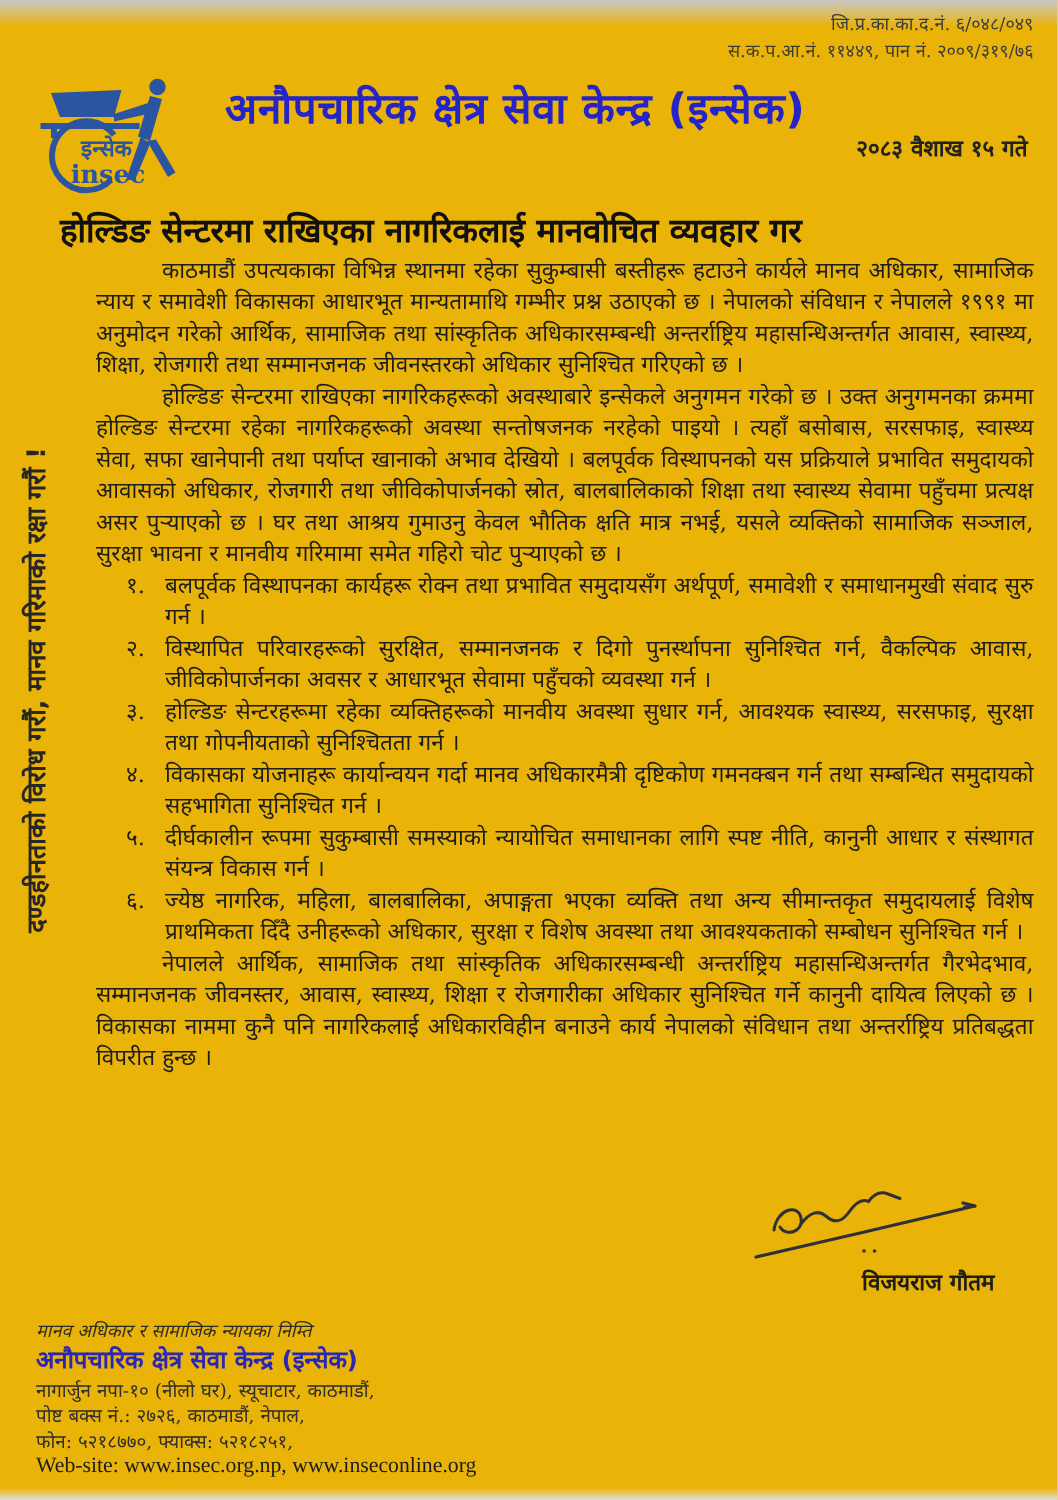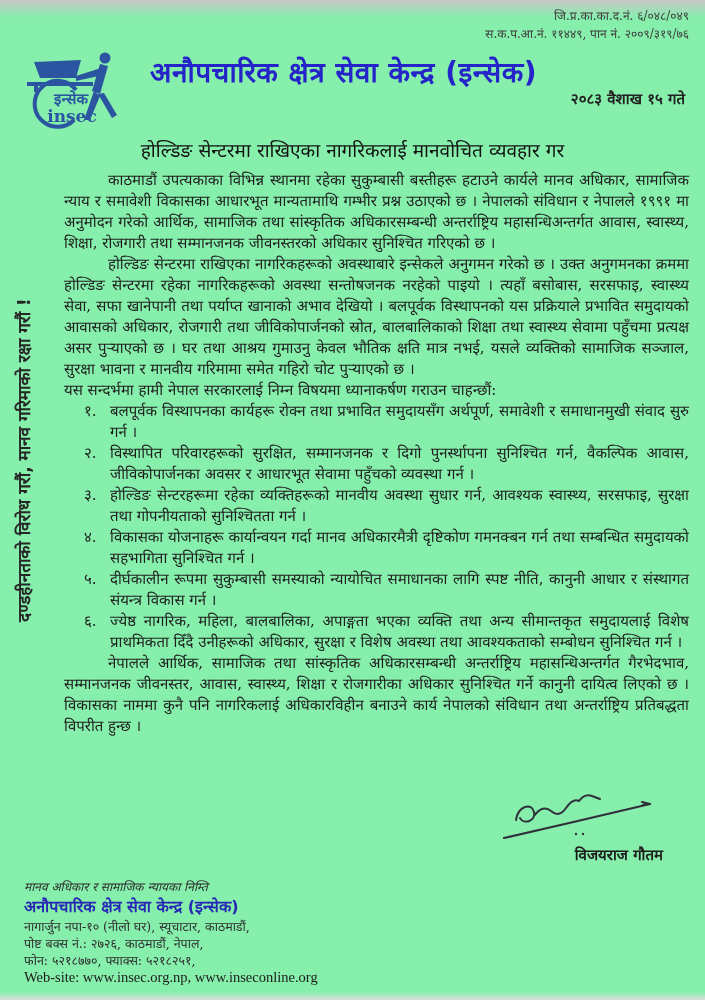--- a/index.html
+++ b/index.html
@@ -1,18 +1,18 @@
 <!DOCTYPE html>
 <html><head>
 <meta charset="utf-8">
 <style>
   html,body{margin:0;padding:0;background:#e8e8e8;}
   .page{
     position:relative;width:705px;height:1000px;margin:0 auto;
-    background:#86efac;overflow:hidden;
+    background:#eab308;overflow:hidden;
     font-family:"DejaVu Serif",serif;color:#1d1d1d;
   }
   .page::before{
     content:"";position:absolute;left:0;top:0;right:0;height:18px;
     background:linear-gradient(#c7c7c7,rgba(255,255,255,0));pointer-events:none;
   }
   .page::after{
     content:"";position:absolute;left:0;bottom:0;right:0;height:8px;
     background:linear-gradient(rgba(255,255,255,0),#dddddd);pointer-events:none;
   }
@@ -24,22 +24,22 @@
   .org-title{
     position:absolute;left:122px;top:52px;width:443px;text-align:center;
     font-family:"DejaVu Sans",sans-serif;font-weight:bold;font-size:28px;
     letter-spacing:0.5px;
   }
   .date{
     position:absolute;top:88px;right:20px;
     font-size:15px;font-weight:bold;color:#222;
   }
   .headline{
-    position:absolute;top:137px;left:40px;right:40px;text-align:center;
-    font-family:"DejaVu Sans",sans-serif;font-weight:normal;font-size:19px;color:#101010;
+    position:absolute;top:137px;left:40px;right:40px;
+    font-family:"DejaVu Sans",sans-serif;font-weight:bold;font-size:22px;color:#101010;
   }
   .slogan{
     position:absolute;left:12px;top:745px;width:570px;
     transform:rotate(-90deg);transform-origin:0 0;
     white-space:nowrap;text-align:center;
     font-family:"DejaVu Sans",sans-serif;font-weight:bold;font-size:17px;color:#262626;
   }
   .body-text{
     position:absolute;top:170px;left:64px;right:16px;
     font-size:15px;line-height:21px;text-align:justify;
@@ -93,21 +93,20 @@
   <div class="org-title" style="color:#2424c8">अनौपचारिक क्षेत्र सेवा केन्द्र (इन्सेक)</div>
   <div class="date">२०८३ वैशाख १५ गते</div>
 
   <div class="headline">होल्डिङ सेन्टरमा राखिएका नागरिकलाई मानवोचित व्यवहार गर</div>
 
   <div class="slogan">दण्डहीनताको विरोध गरौं, मानव गरिमाको रक्षा गरौं !</div>
 
   <div class="body-text">
     <p class="para">काठमाडौं उपत्यकाका विभिन्न स्थानमा रहेका सुकुम्बासी बस्तीहरू हटाउने कार्यले मानव अधिकार, सामाजिक न्याय र समावेशी विकासका आधारभूत मान्यतामाथि गम्भीर प्रश्न उठाएको छ । नेपालको संविधान र नेपालले १९९१ मा अनुमोदन गरेको आर्थिक, सामाजिक तथा सांस्कृतिक अधिकारसम्बन्धी अन्तर्राष्ट्रिय महासन्धिअन्तर्गत आवास, स्वास्थ्य, शिक्षा, रोजगारी तथा सम्मानजनक जीवनस्तरको अधिकार सुनिश्चित गरिएको छ ।</p>
     <p class="para">होल्डिङ सेन्टरमा राखिएका नागरिकहरूको अवस्थाबारे इन्सेकले अनुगमन गरेको छ । उक्त अनुगमनका क्रममा होल्डिङ सेन्टरमा रहेका नागरिकहरूको अवस्था सन्तोषजनक नरहेको पाइयो । त्यहाँ बसोबास, सरसफाइ, स्वास्थ्य सेवा, सफा खानेपानी तथा पर्याप्त खानाको अभाव देखियो । बलपूर्वक विस्थापनको यस प्रक्रियाले प्रभावित समुदायको आवासको अधिकार, रोजगारी तथा जीविकोपार्जनको स्रोत, बालबालिकाको शिक्षा तथा स्वास्थ्य सेवामा पहुँचमा प्रत्यक्ष असर पुऱ्याएको छ । घर तथा आश्रय गुमाउनु केवल भौतिक क्षति मात्र नभई, यसले व्यक्तिको सामाजिक सञ्जाल, सुरक्षा भावना र मानवीय गरिमामा समेत गहिरो चोट पुऱ्याएको छ ।</p>
-    <p class="list-intro">यस सन्दर्भमा हामी नेपाल सरकारलाई निम्न विषयमा ध्यानाकर्षण गराउन चाहन्छौं:</p>
 
     <div class="demand">
       <span class="d-num">१.</span>
       <span class="d-text">बलपूर्वक विस्थापनका कार्यहरू रोक्न तथा प्रभावित समुदायसँग अर्थपूर्ण, समावेशी र समाधानमुखी संवाद सुरु गर्न ।</span>
     </div>
     <div class="demand">
       <span class="d-num">२.</span>
       <span class="d-text">विस्थापित परिवारहरूको सुरक्षित, सम्मानजनक र दिगो पुनर्स्थापना सुनिश्चित गर्न, वैकल्पिक आवास, जीविकोपार्जनका अवसर र आधारभूत सेवामा पहुँचको व्यवस्था गर्न ।</span>
     </div>
     <div class="demand">

